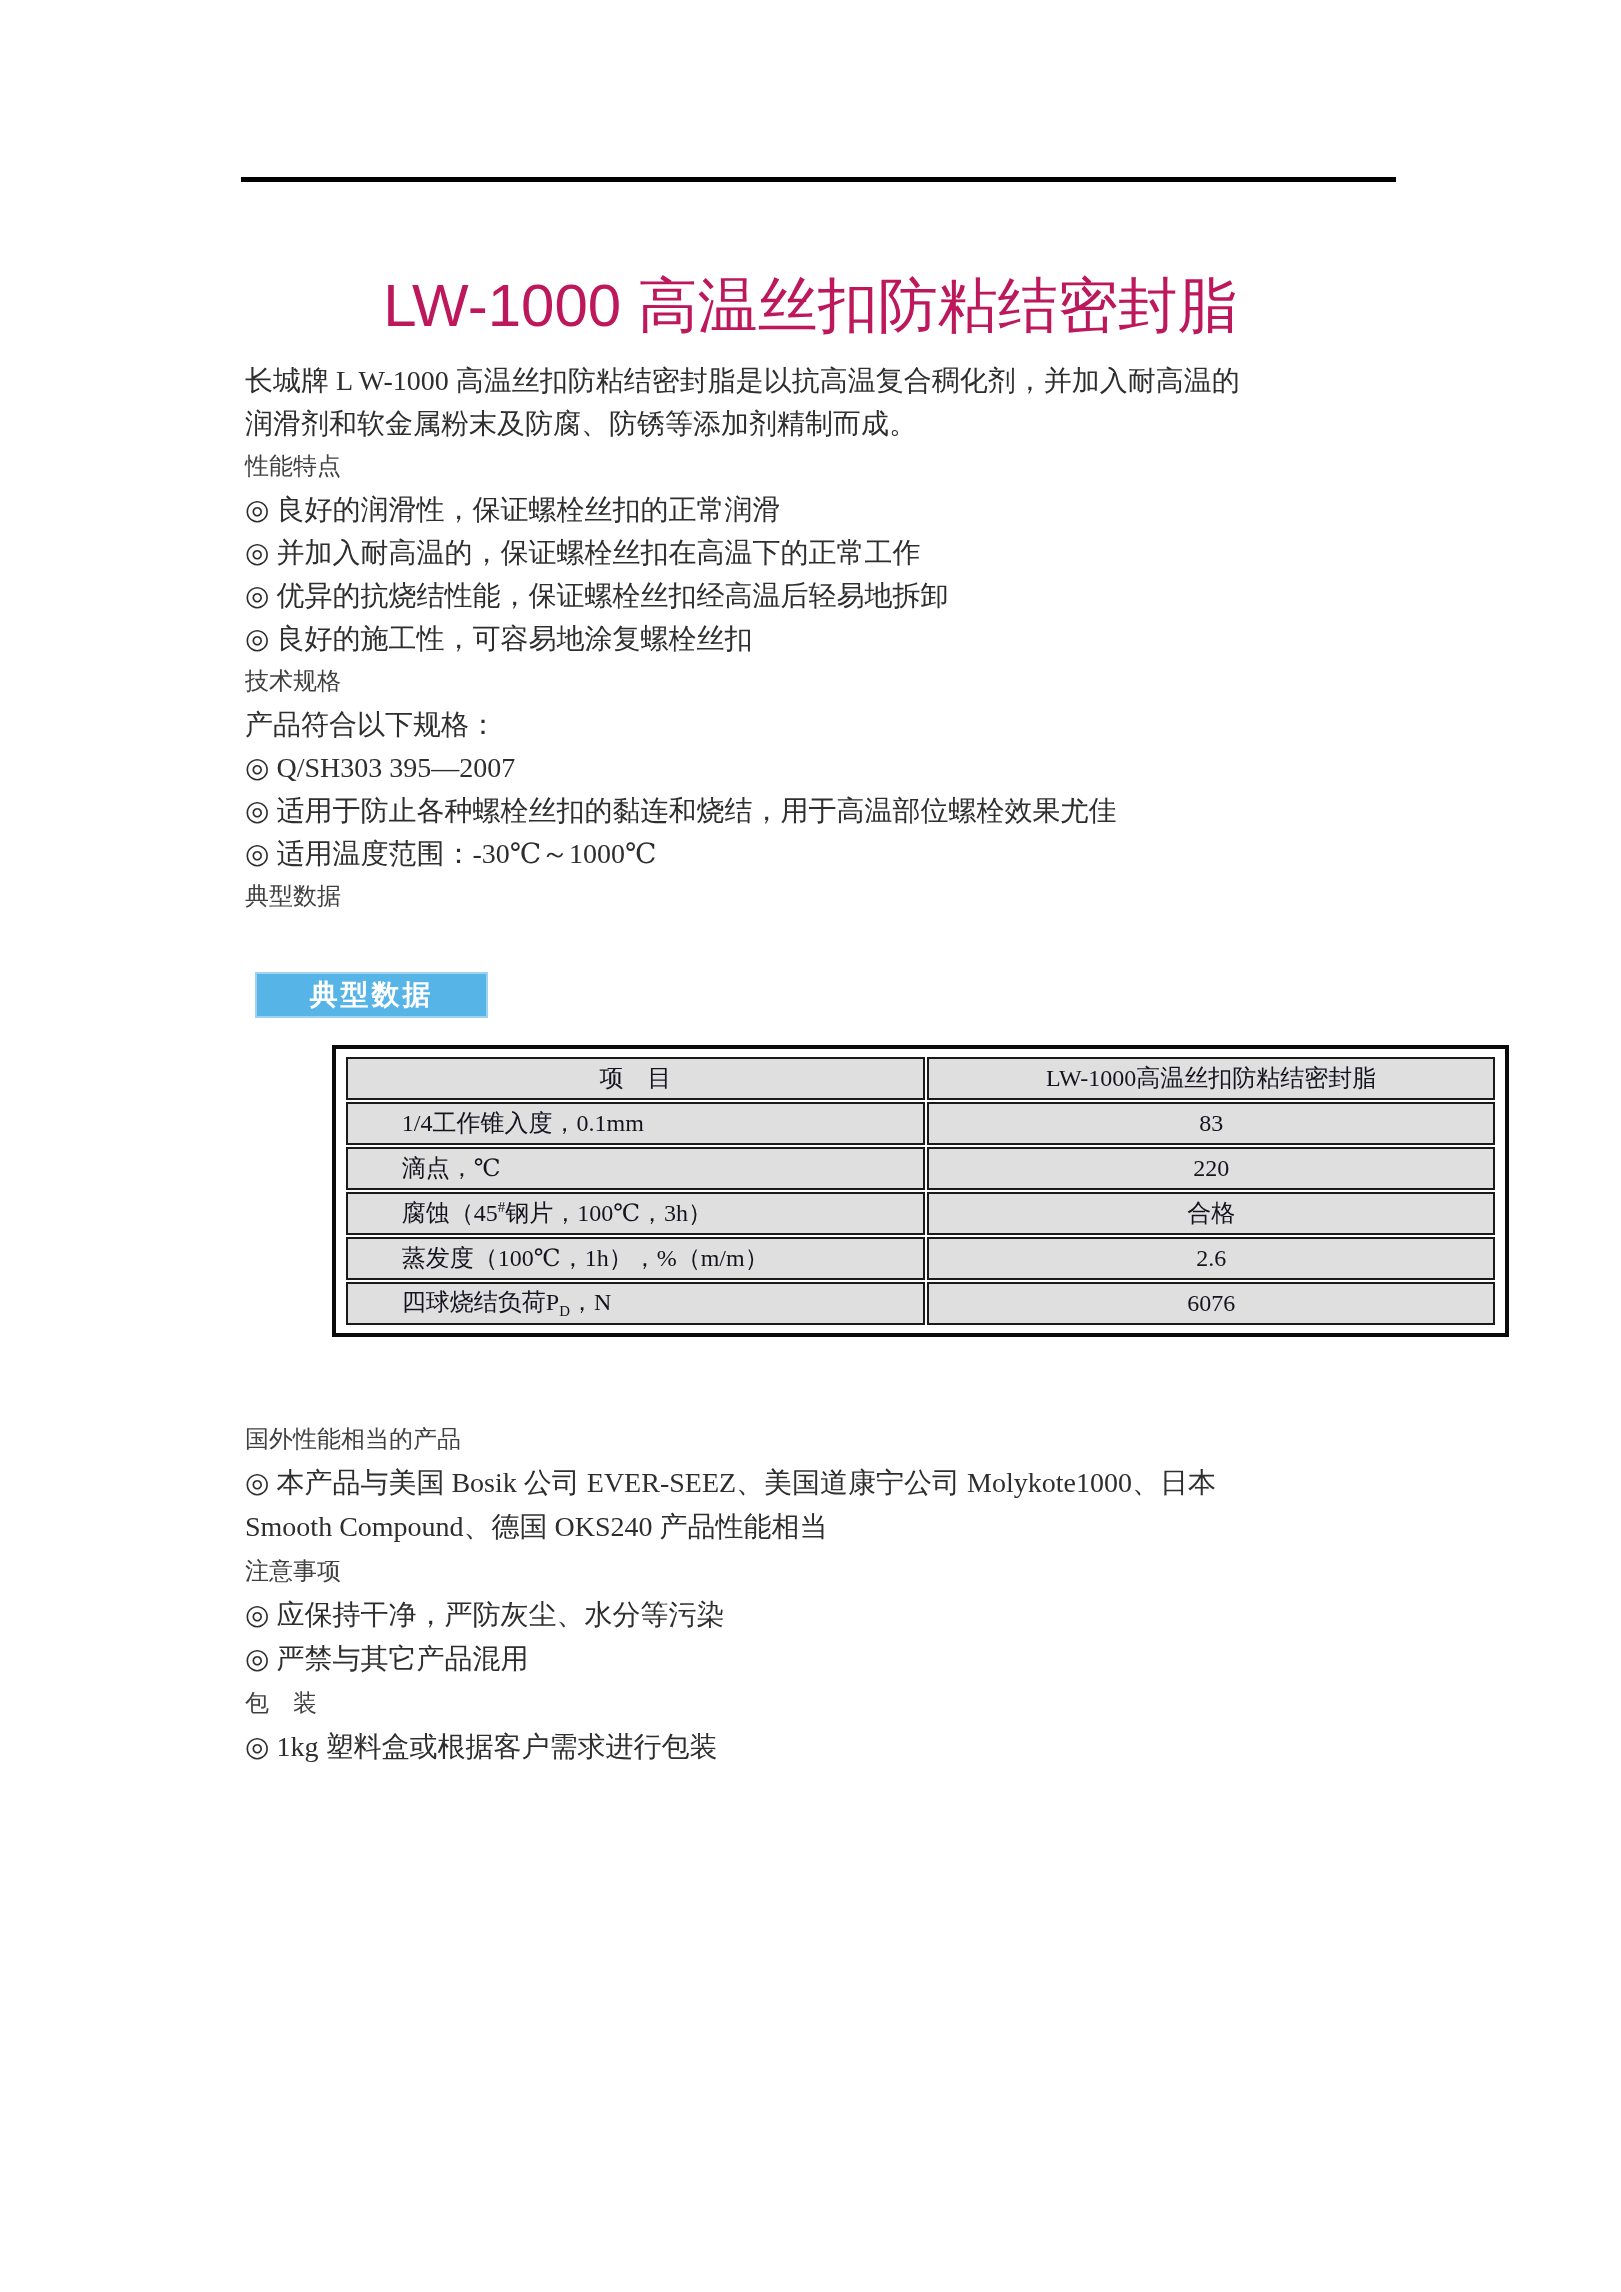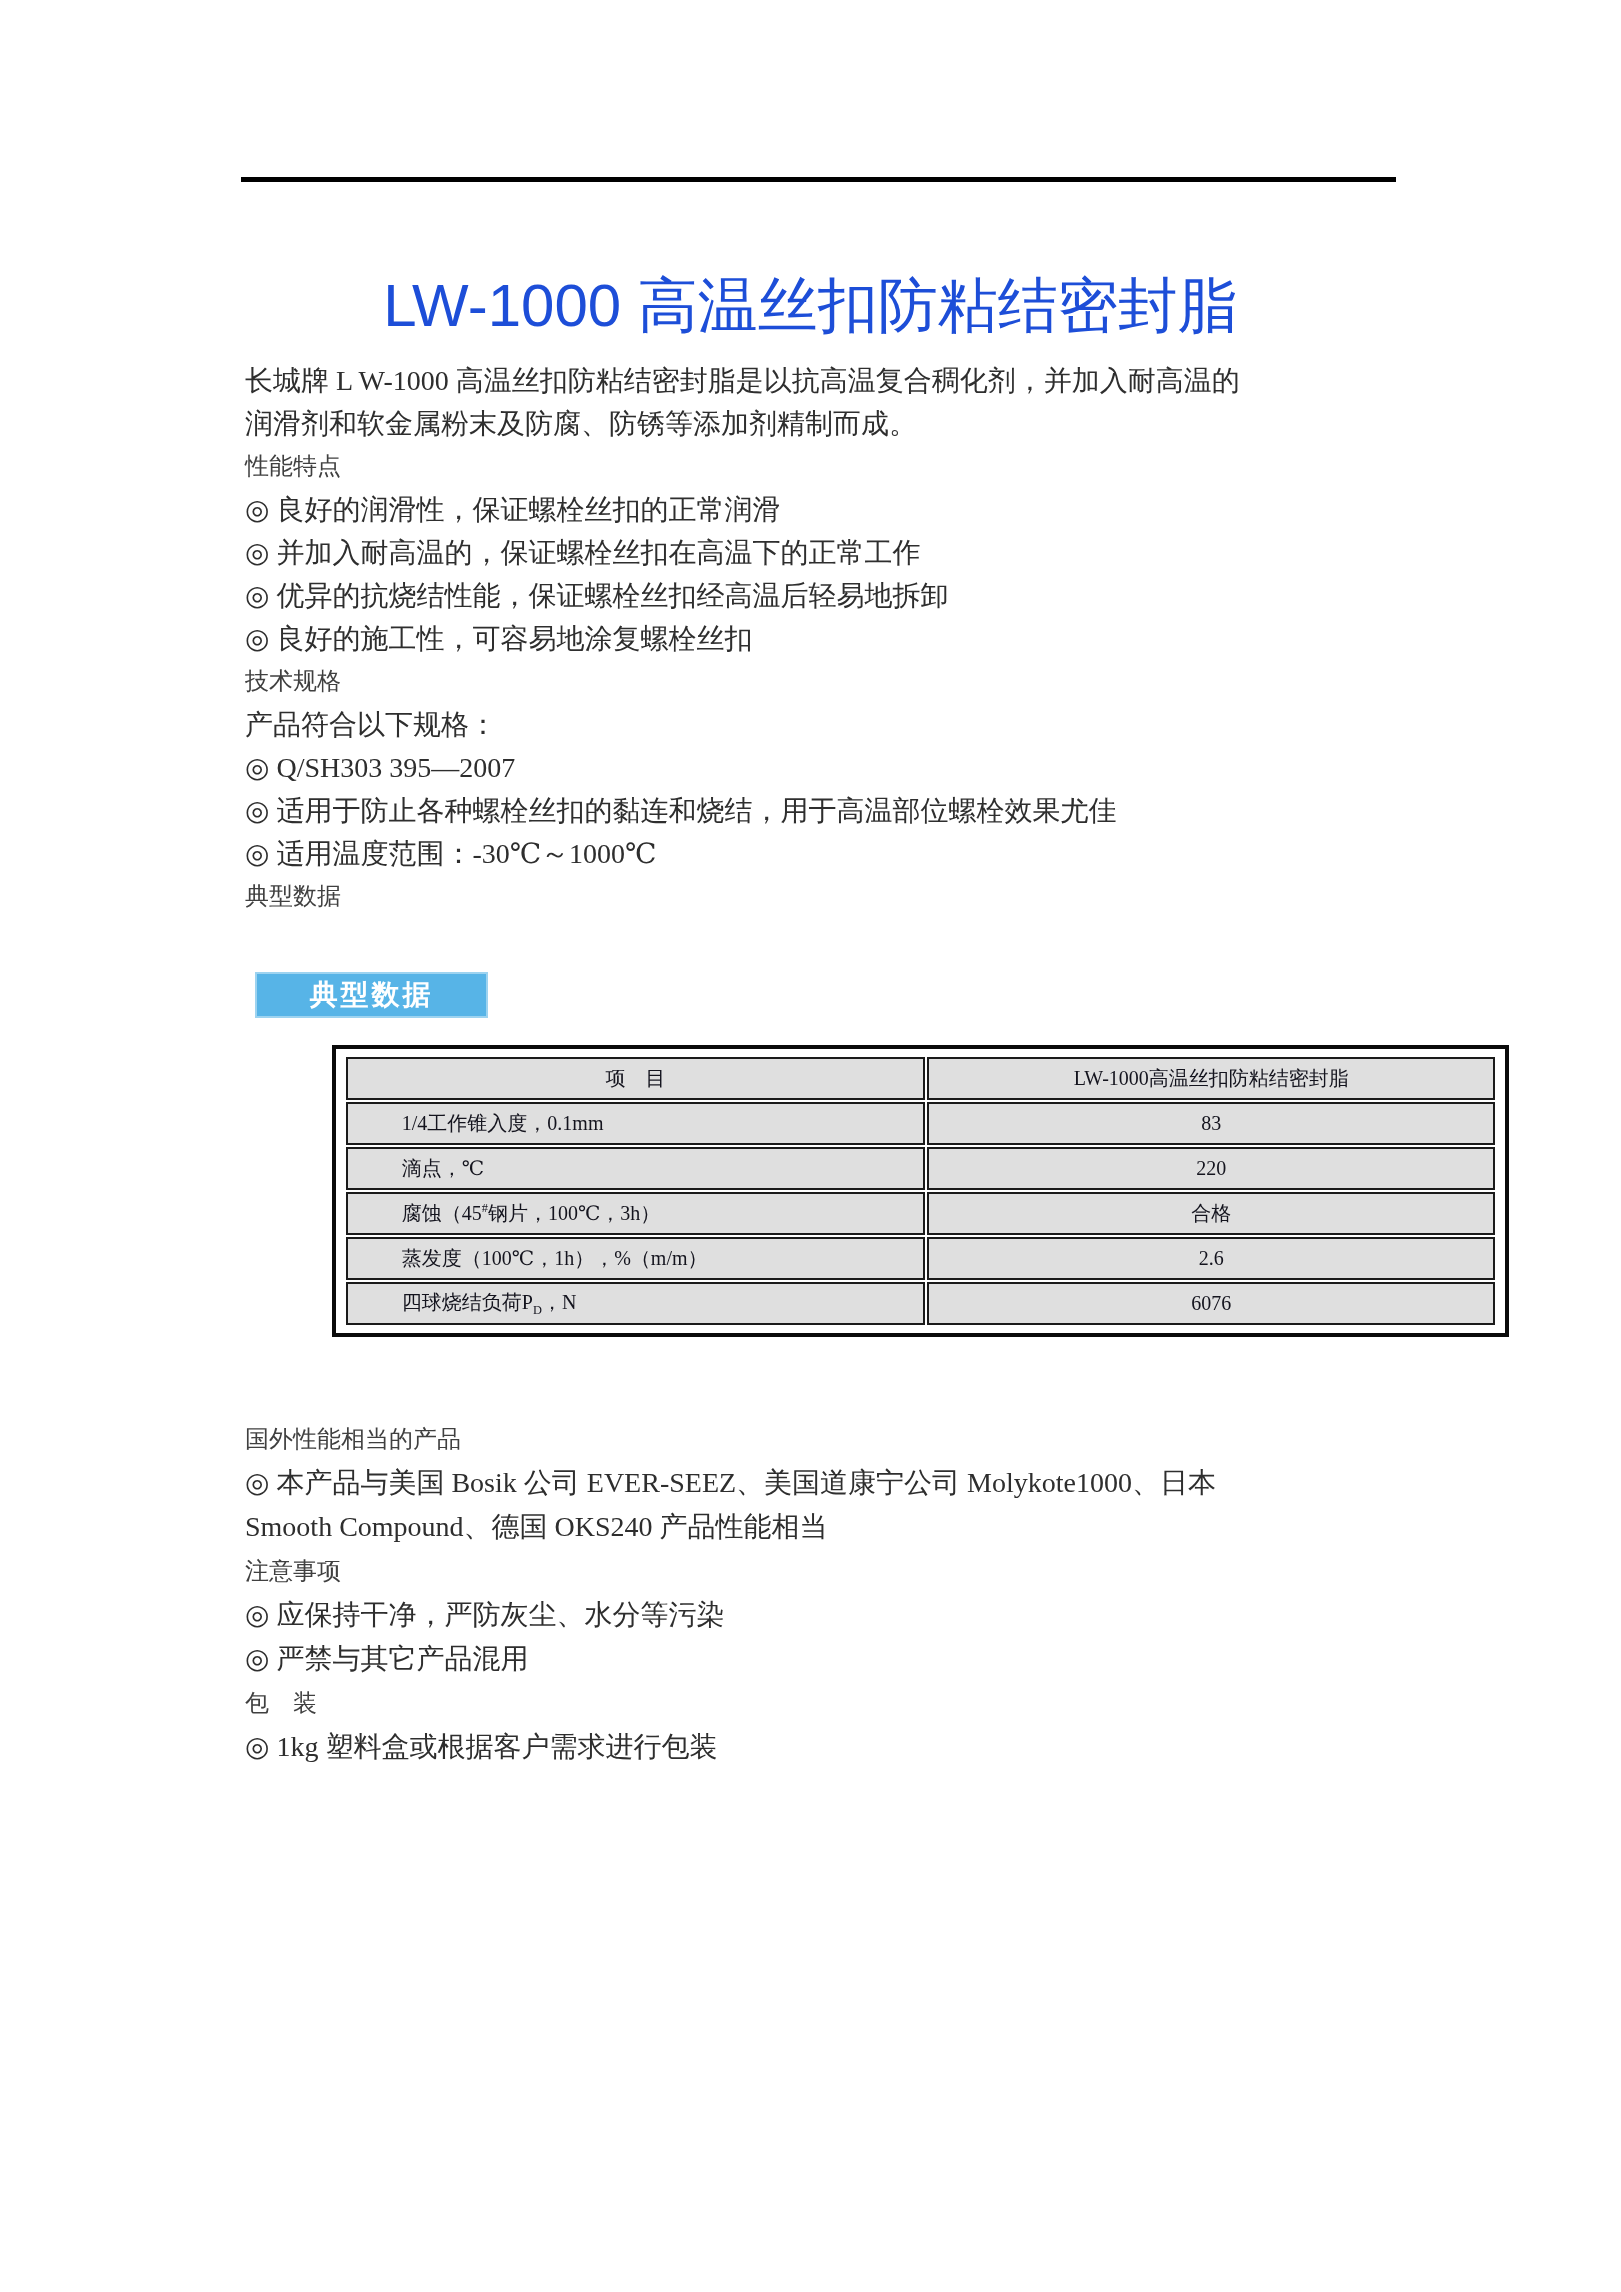--- a/index.html
+++ b/index.html
@@ -13,21 +13,21 @@
   .top-rule{
     position:absolute;left:241px;top:177px;
     width:1155px;height:4.9px;background:#000000;
   }
   .title{
     position:absolute;left:0;top:271px;width:100%;
     margin:0;text-align:center;
     font-family:"Liberation Sans","DejaVu Sans",sans-serif;
     font-weight:normal;
     font-size:60px;line-height:1.15;
-    color:#1d4ed8;
+    color:#be185d;
   }
   .content{
     position:absolute;left:245px;width:1176px;
     font-size:28px;color:#2e2e2e;
   }
   .content-top{top:359px;line-height:43px;}
   .content-bottom{top:1417px;line-height:44px;}
   .line{white-space:pre;}
   .heading{font-size:24px;color:#404040;}
   .badge{
@@ -45,21 +45,21 @@
     padding:5.9px 7.8px;
   }
   .table-frame table{
     width:100%;
     border-collapse:separate;border-spacing:2.9px;
   }
   .table-frame td{
     border:2px solid #1a1a1a;
     background:#DFDFDF;
     height:39px;
-    font-size:20px;color:#14141e;
+    font-size:24px;color:#14141e;
     padding:0 7.8px;
     vertical-align:middle;
   }
   td.th{text-align:center;}
   td.cell-label{padding-left:54px;text-align:left;}
   td.cell-value{text-align:center;}
   col.c1{width:50.5%;}
   col.c2{width:49.5%;}
   sup{font-size:0.62em;vertical-align:super;}
   sub{font-size:0.62em;vertical-align:sub;}

